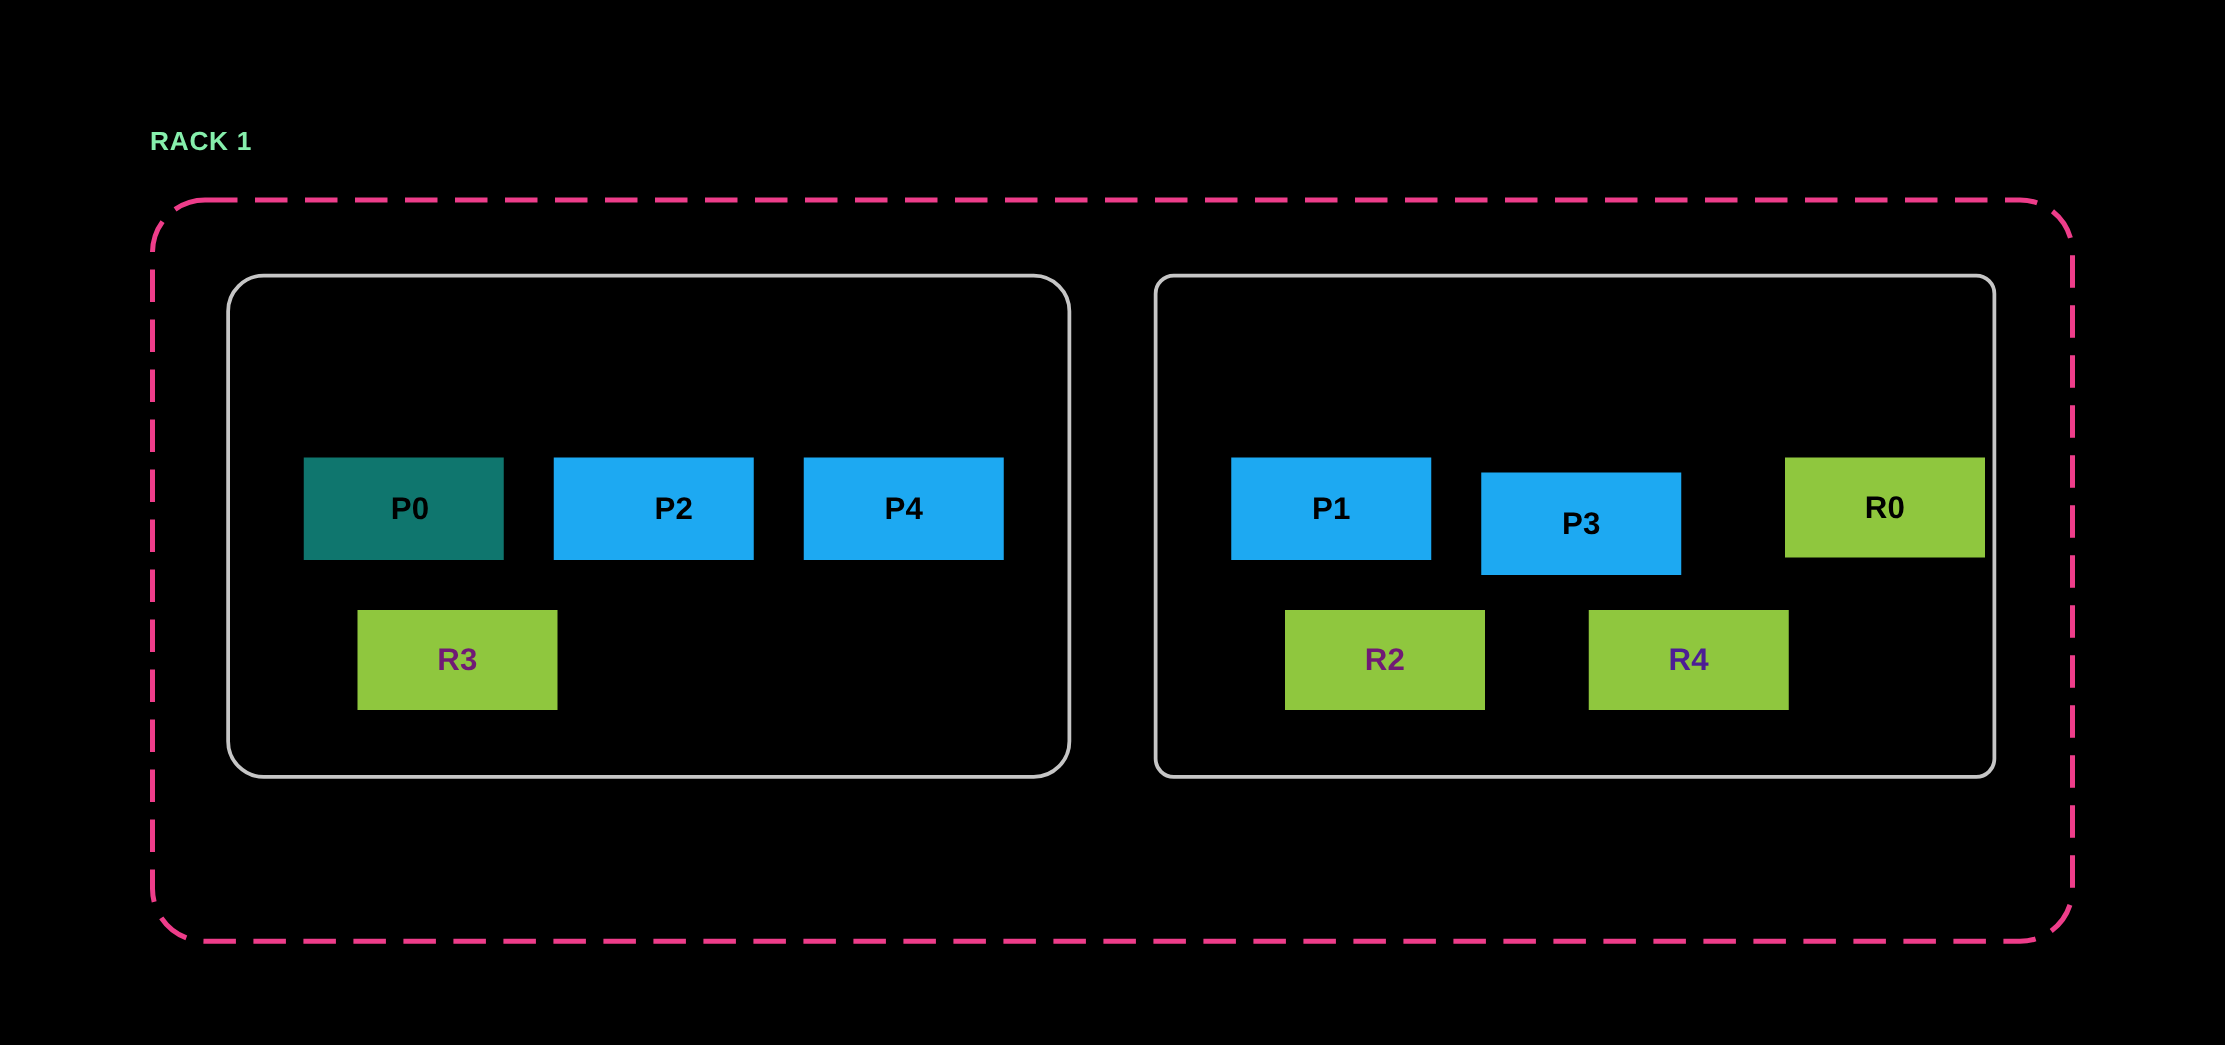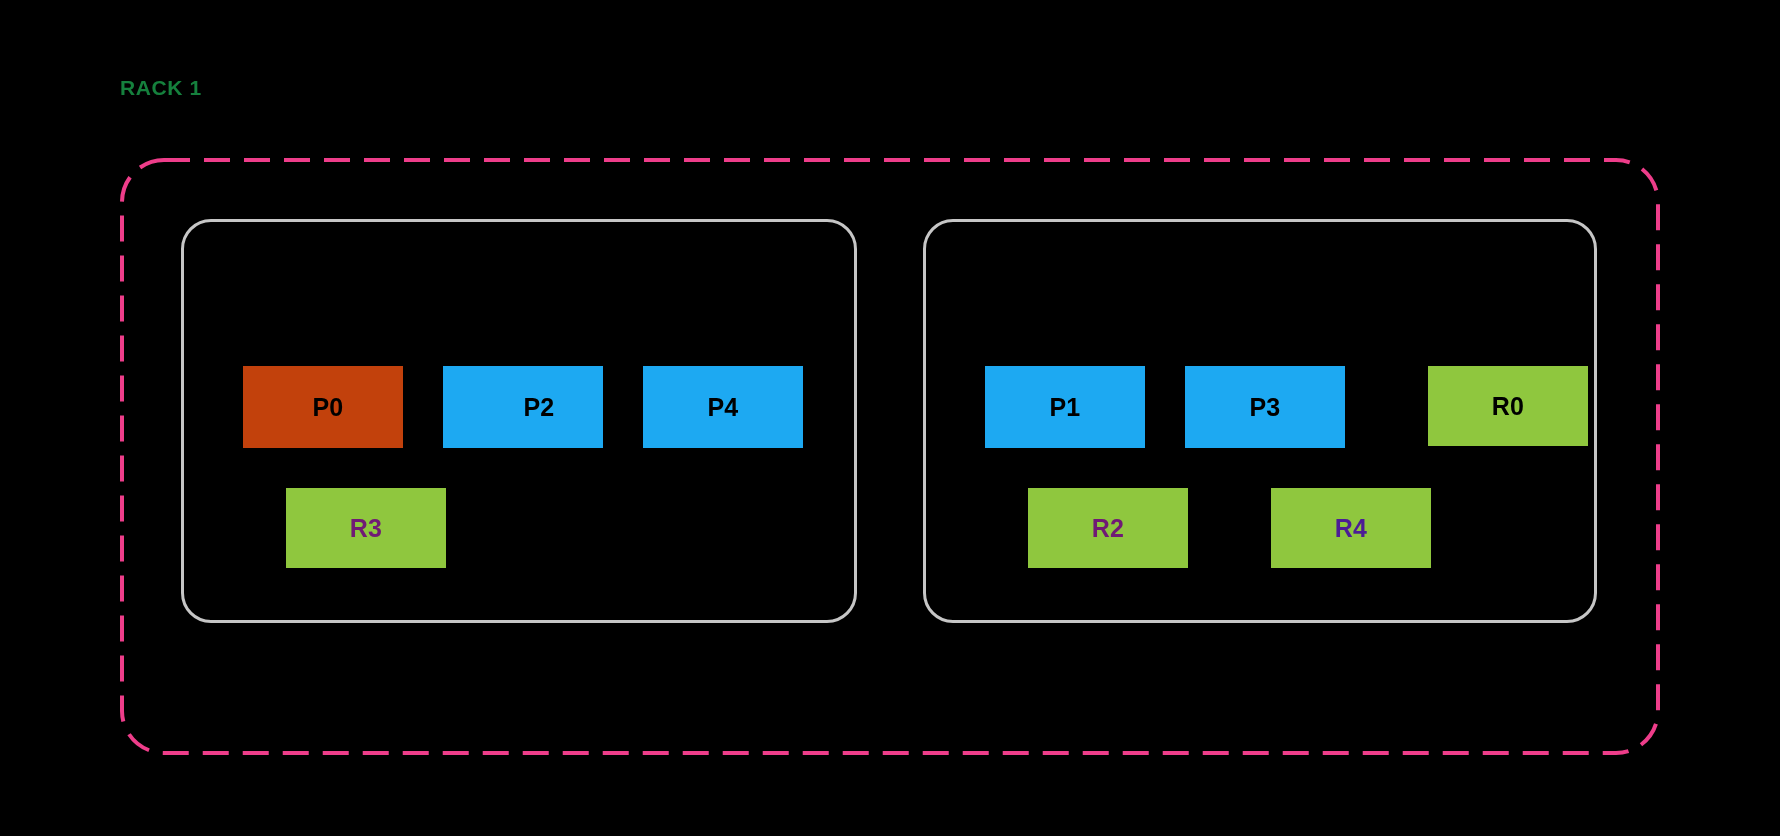--- a/index.html
+++ b/index.html
@@ -67,20 +67,21 @@
     left: 181px;
     top: 219px;
     width: 676px;
     height: 404px;
   }
   .node-box.node-1 {
     left: 923px;
     top: 219px;
     width: 674px;
     height: 404px;
+    border-radius: 16px;
   }
 
   
   .shard-grid {
     position: absolute;
     left: 59px;
     top: 144px;
     display: flex;
     flex-direction: column;
     gap: 40px;
@@ -113,46 +114,46 @@
     background: #8fc73e;
     height: 80px;
     margin-left: 43px;
   }
 </style>
 </head>
 <body style="background: rgb(0, 0, 0);">
 
 <div id="canvas" style="background: rgb(0, 0, 0);">
 
-  <div class="rack-label" style="color: #15803d;">RACK 1</div>
+  <div class="rack-label" style="color: #86efac; margin-top: 26px;">RACK 1</div>
 
   <div class="rack-boundary">
     <svg viewBox="0 0 1540 597" preserveAspectRatio="none">
       <rect id="rack-rect" x="2" y="2" width="1536" height="593" rx="42" ry="42" fill="none" stroke="#ee3d8a" stroke-width="4" stroke-dasharray="26 14"></rect>
     </svg>
   </div>
 
   <div class="node-box node-0" style="border-color: rgb(198, 198, 198);">
     <div class="shard-grid">
       <div class="shard-row">
-        <div class="shard kind-primary" style="background: #c2410c; color: rgb(0, 0, 0); padding-left: 10px;">P0</div>
+        <div class="shard kind-primary" style="background: #0f766e; color: rgb(0, 0, 0); padding-left: 10px;">P0</div>
         <div class="shard kind-primary" style="background: rgb(29, 169, 242); color: rgb(0, 0, 0); padding-left: 32px;">P2</div>
         <div class="shard kind-primary" style="background: rgb(29, 169, 242); color: rgb(0, 0, 0);">P4</div>
       </div>
       <div class="shard-row">
         <div class="shard kind-replica" style="background: rgb(143, 199, 62); color: #701a75;">R3</div>
       </div>
     </div>
   </div>
 
   <div class="node-box node-1" style="border-color: rgb(198, 198, 198);">
     <div class="shard-grid">
       <div class="shard-row">
         <div class="shard kind-primary" style="background: rgb(29, 169, 242); color: rgb(0, 0, 0);">P1</div>
-        <div class="shard kind-primary" style="background: rgb(29, 169, 242); color: rgb(0, 0, 0);">P3</div>
+        <div class="shard kind-primary" style="background: rgb(29, 169, 242); color: rgb(0, 0, 0); margin-top: 12px;">P3</div>
         <div class="shard kind-replica" style="background: rgb(143, 199, 62); color: rgb(0, 0, 0);">R0</div>
       </div>
       <div class="shard-row">
         <div class="shard kind-replica" style="background: rgb(143, 199, 62); color: #701a75;">R2</div>
         <div class="shard kind-replica" style="background: rgb(143, 199, 62); color: #4c1d95;">R4</div>
       </div>
     </div>
   </div>
 
 </div>

